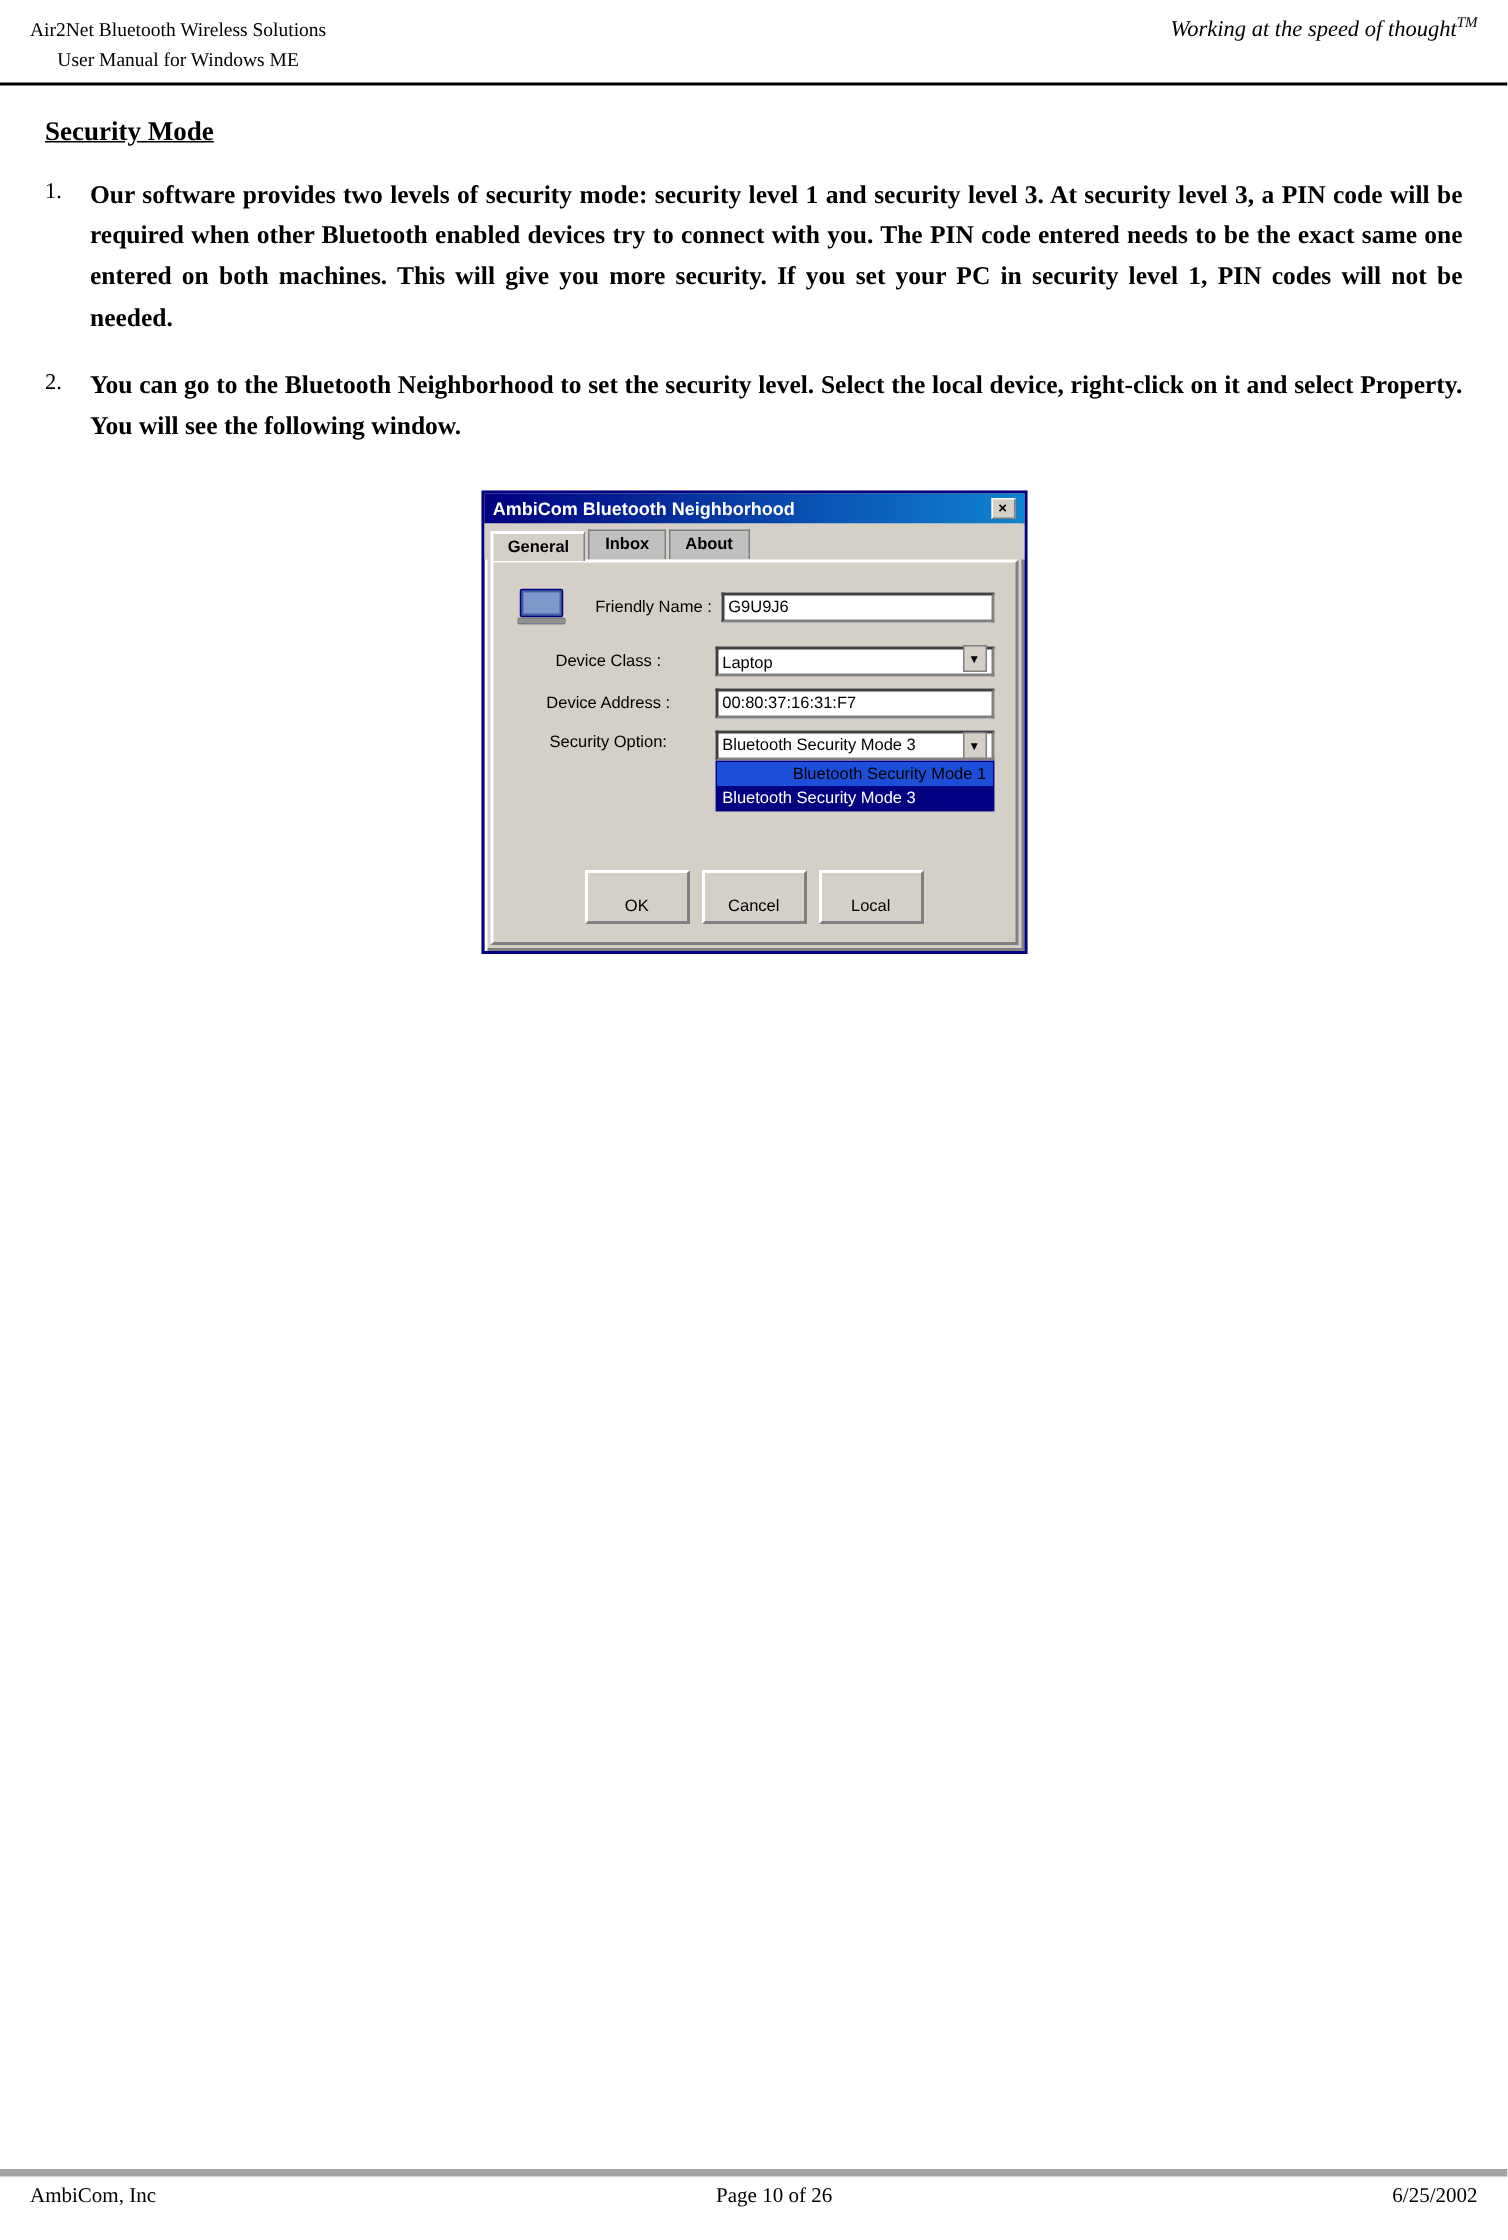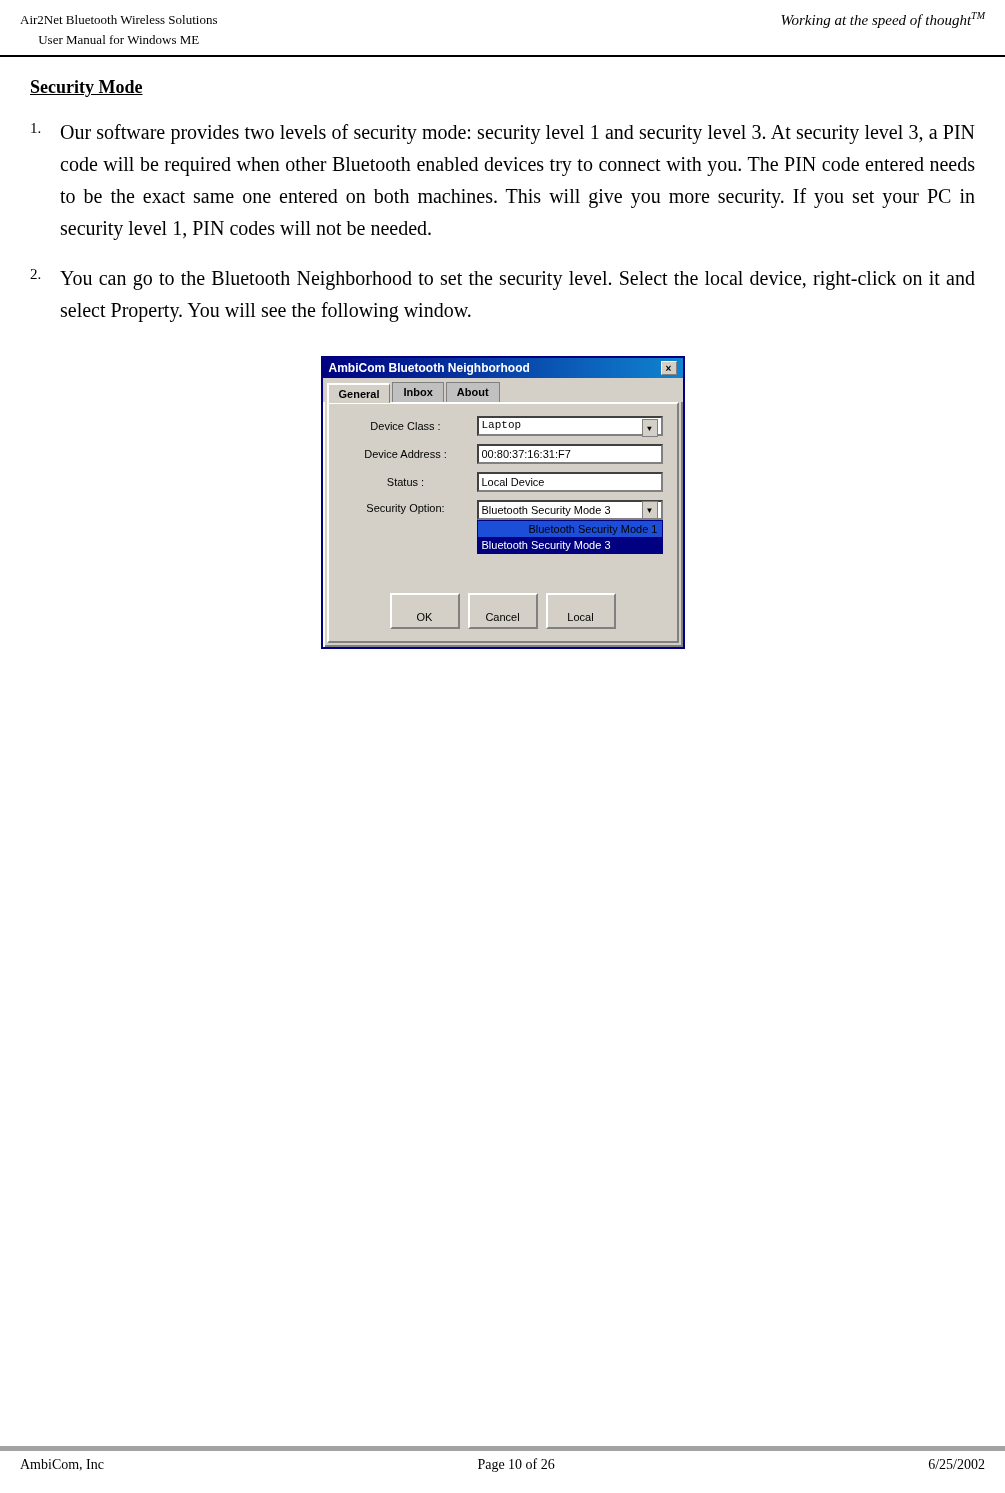--- a/index.html
+++ b/index.html
@@ -67,21 +67,22 @@
       margin-bottom: 18px;
       line-height: 1.6;
     }
     .list-number {
       min-width: 30px;
       font-size: 15px;
     }
     .list-text {
       flex: 1;
       text-align: justify;
-      font-size: 20px;
+      font-size: 17px;
+      font-weight: bold;
     }
 
     
     .dialog-container {
       display: flex;
       justify-content: center;
       margin: 30px 0;
     }
 
     
@@ -246,40 +247,48 @@
         <div class="win-tab inactive">
           <span>Inbox</span>
         </div>
         <div class="win-tab inactive">
           <span>About</span>
         </div>
       </div>
 
       <div class="win-tab-content">
 
+        <div class="win-form-row">
+          <div style="width:36px; height:36px; margin-right:6px; display:flex; align-items:center; justify-content:center;">
+
+            <svg width="32" height="28" viewBox="0 0 32 28">
+              <rect x="2" y="2" width="28" height="18" rx="1" fill="#4060a0" stroke="#000080" stroke-width="1"></rect>
+              <rect x="4" y="4" width="24" height="14" fill="#8099cc"></rect>
+              <rect x="0" y="21" width="32" height="4" rx="1" fill="#909090" stroke="#606060" stroke-width="0.5"></rect>
+            </svg>
+          </div>
+          <div class="win-label" style="min-width:90px; text-align:right; margin-right:6px;">Friendly Name :</div>
+          <input class="win-input" value="G9U9J6" style="flex: 1 1 0%;">
+        </div>
 
         <div class="win-form-row">
           <div class="win-label" style="min-width:126px;">Device Class :</div>
           <div style="flex:1; position:relative;">
-            <div style="height:20px; border:2px solid #808080; border-top-color:#404040; border-left-color:#404040; background:white; padding:1px 3px; font-size:11px; display:flex; align-items:flex-start;font-family:Liberation Mono, monospace;">
+            <div style="height:20px; border:2px solid #808080; border-top-color:#404040; border-left-color:#404040; background:white; padding:1px 3px; font-size:11px; display:flex; align-items:flex-end;">
               <span style="flex:1;">Laptop</span>
               <div style="width:16px; height:18px; background:#d4d0c8; border:1px solid #808080; display:flex; align-items:center; justify-content:center; font-size:8px;">▼</div>
             </div>
           </div>
         </div>
 
         <div class="win-form-row">
           <div class="win-label" style="min-width:126px;">Device Address :</div>
           <input class="win-input" value="00:80:37:16:31:F7" style="flex: 1 1 0%;">
         </div>
 
-        <div class="win-form-row">
-          <div class="win-label" style="min-width:126px;">Status :</div>
-          <input class="win-input" value="Local Device" style="flex: 1 1 0%;">
-        </div>
 
         <div class="win-form-row" style="align-items:flex-start;">
           <div class="win-label" style="min-width:126px; margin-top:2px;">Security Option:</div>
           <div style="flex:1; position:relative;">
 
             <div style="height:20px; border:2px solid #808080; border-top-color:#404040; border-left-color:#404040; background:white; padding:1px 3px; font-size:11px; display:flex; align-items:center;">
               <span style="flex:1;">Bluetooth Security Mode 3</span>
               <div style="width:16px; height:18px; background:#d4d0c8; border:1px solid #808080; display:flex; align-items:center; justify-content:center; font-size:8px;">▼</div>
             </div>
 

